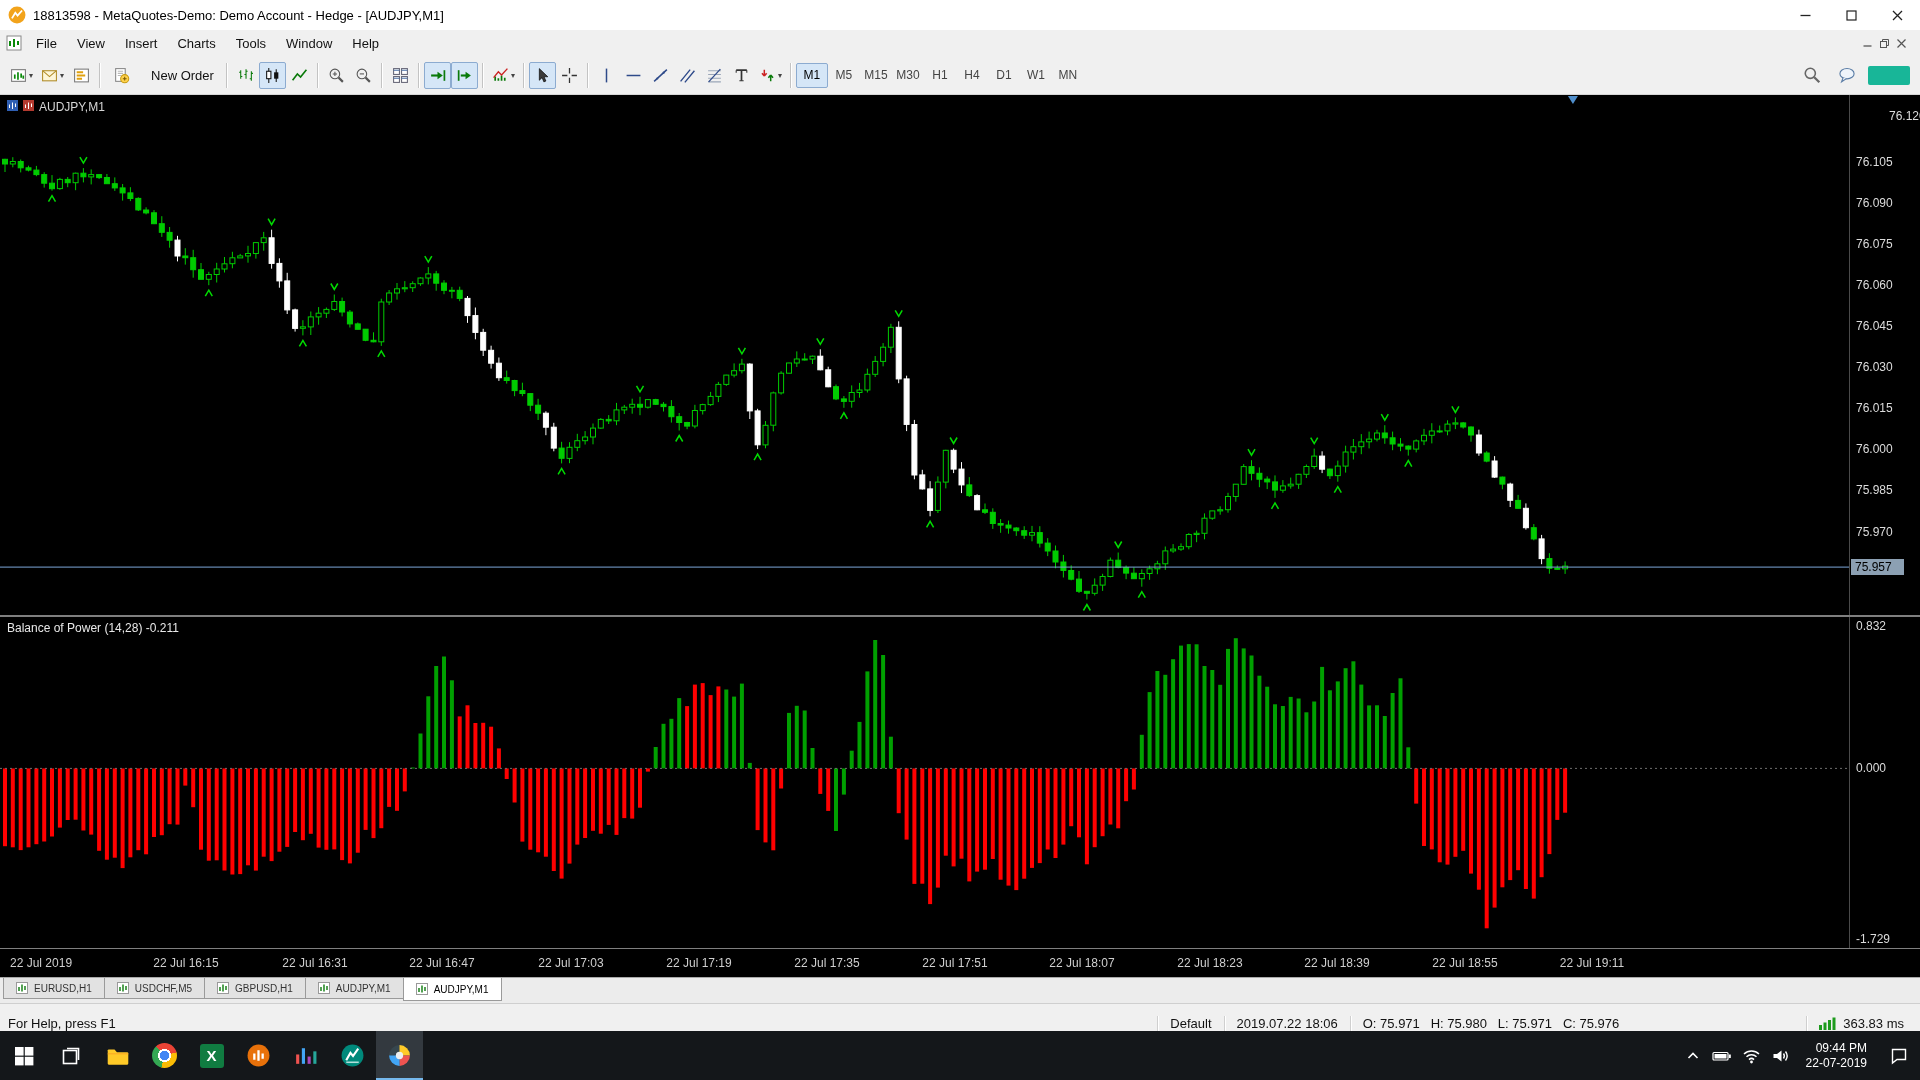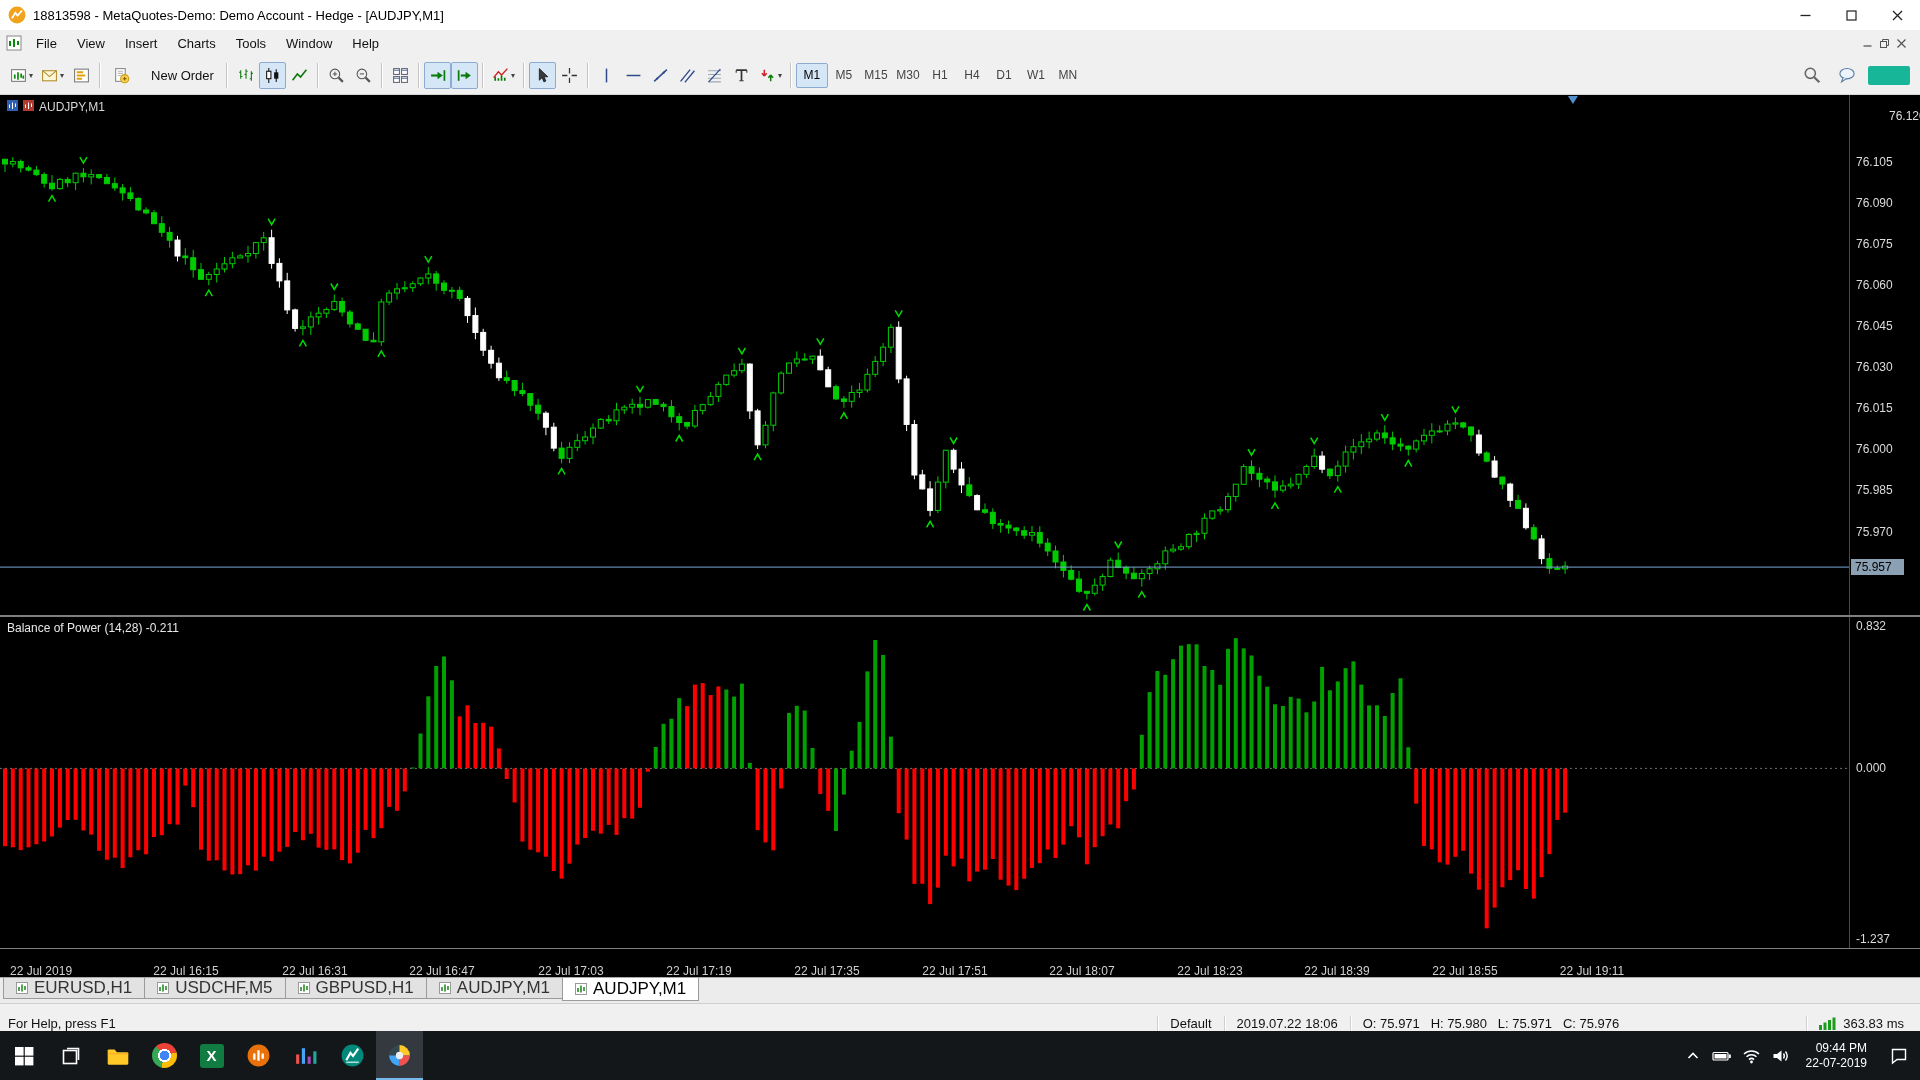--- a/index.html
+++ b/index.html
@@ -36,25 +36,25 @@
   #price-pane{height:520px;flex:none;}
   #ind-pane{height:331px;flex:none;}
   .plot{position:absolute;left:0;top:0;background:#000;}
   .axis{position:absolute;top:0;right:0;bottom:0;width:71px;border-left:1px solid #4a4a4a;background:#000;}
   .alabel{position:absolute;left:6px;font-size:12px;color:#dcdcdc;white-space:nowrap;}
   .badge{position:absolute;left:1px;right:16px;font-size:12px;padding:1px 4px;white-space:nowrap;}
   .splitter{height:2px;background:#7f7f7f;flex:none;}
   .chart-symbol{position:absolute;left:7px;top:5px;display:flex;align-items:center;gap:5px;color:#d6d6d6;font-size:12px;}
   .ind-label{position:absolute;left:7px;top:4px;color:#e8e8e8;font-size:12px;}
   .time-axis{height:29px;background:#000;border-top:1px solid #7f7f7f;position:relative;color:#cfcfcf;font-size:12px;flex:none;}
-  .tlabel{position:absolute;top:7px;transform:translateX(-50%);white-space:nowrap;margin-top:8px;}
+  .tlabel{position:absolute;top:7px;transform:translateX(-50%);white-space:nowrap;}
   .tlabel.first{transform:none;}
   
   .tabbar{height:26px;background:#ececec;border-top:1px solid #a9a9a9;display:flex;align-items:flex-start;padding-left:3px;flex:none;}
-  .tab{display:flex;align-items:center;gap:6px;padding:0 12px;font-size:17px;color:#333;border:1px solid #9a9a9a;border-top:none;background:#e2e2e2;margin-right:-1px;height:21px;margin-top:0;}
+  .tab{display:flex;align-items:center;gap:6px;padding:0 12px;font-size:10px;color:#333;border:1px solid #9a9a9a;border-top:none;background:#e2e2e2;margin-right:-1px;height:21px;margin-top:0;}
   .tab.active{background:#fff;color:#000;height:23px;position:relative;z-index:2;}
   .tabicon{display:flex;}
   
   .statusbar{height:28px;background:#f0f0f0;border-top:1px solid #cfcfcf;display:flex;align-items:flex-end;font-size:13px;color:#111;flex:none;}
   .seg{padding:0 12px;display:flex;align-items:center;border-left:1px solid #cfcfcf;box-shadow:inset 1px 0 #fff;white-space:pre;}
   .seg.help{flex:1;border-left:none;box-shadow: none;padding-left:8px;}
   .seg.spacer{width:175px;}
   .seg.latency{gap:7px;padding-right:16px;}
   
   .taskbar{height:49px;background:#14171a;display:flex;align-items:center;flex:none;}
@@ -1033,21 +1033,21 @@
             <rect x="1547.4" y="151.4" width="4" height="85.7" fill="#FF0000"></rect>
             <rect x="1555.3" y="151.4" width="4" height="51.5" fill="#FF0000"></rect>
             <rect x="1563.1" y="151.4" width="4" height="44.3" fill="#FF0000"></rect>
           </g>
           <line x1="0" y1="151.4" x2="1849" y2="151.4" stroke="#6e6e6e" stroke-dasharray="2,3"></line>
         </svg>
       <div class="ind-label">Balance of Power (14,28) -0.211</div>
       <div class="axis" id="ind-axis">
           <div class="alabel" style="top: 2px;">0.832</div>
           <div class="alabel" style="top: 144px;">0.000</div>
-          <div class="alabel" style="top: 315px;">-1.237</div>
+          <div class="alabel" style="top: 315px;">-1.729</div>
         </div>
     </div>
     <div class="time-axis" id="time-axis">
         <div class="tlabel first" style="left: 10px;">22 Jul 2019</div>
         <div class="tlabel" style="left: 186px;">22 Jul 16:15</div>
         <div class="tlabel" style="left: 315px;">22 Jul 16:31</div>
         <div class="tlabel" style="left: 442px;">22 Jul 16:47</div>
         <div class="tlabel" style="left: 571px;">22 Jul 17:03</div>
         <div class="tlabel" style="left: 699px;">22 Jul 17:19</div>
         <div class="tlabel" style="left: 827px;">22 Jul 17:35</div>

